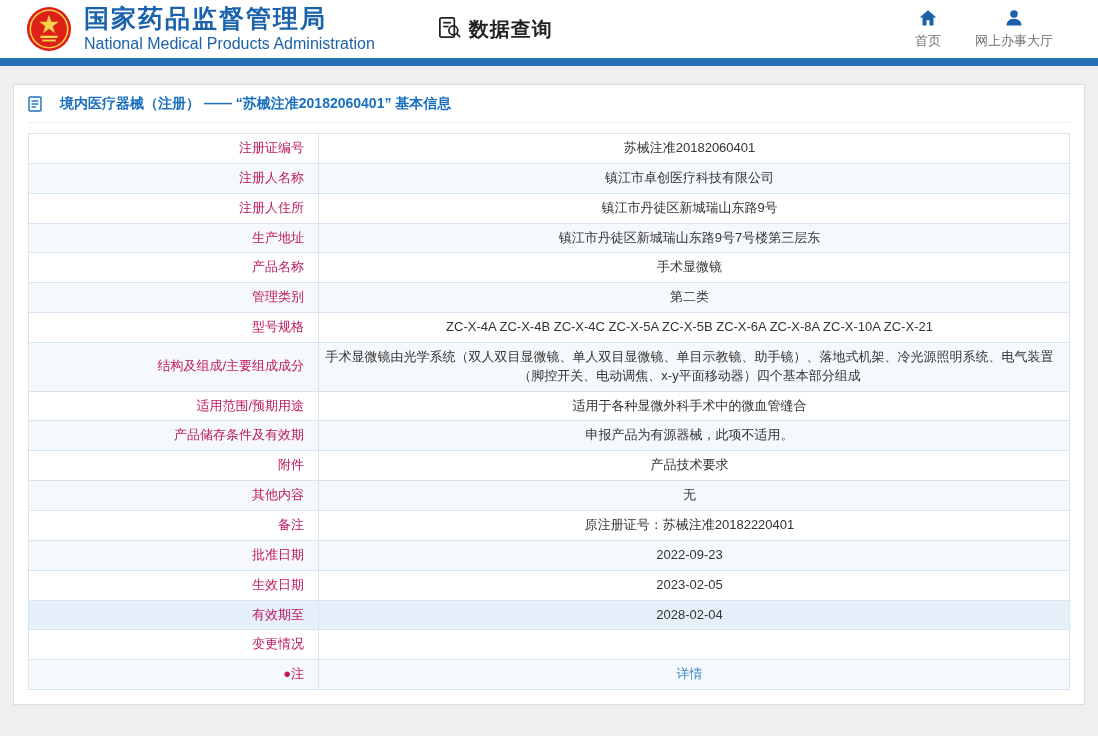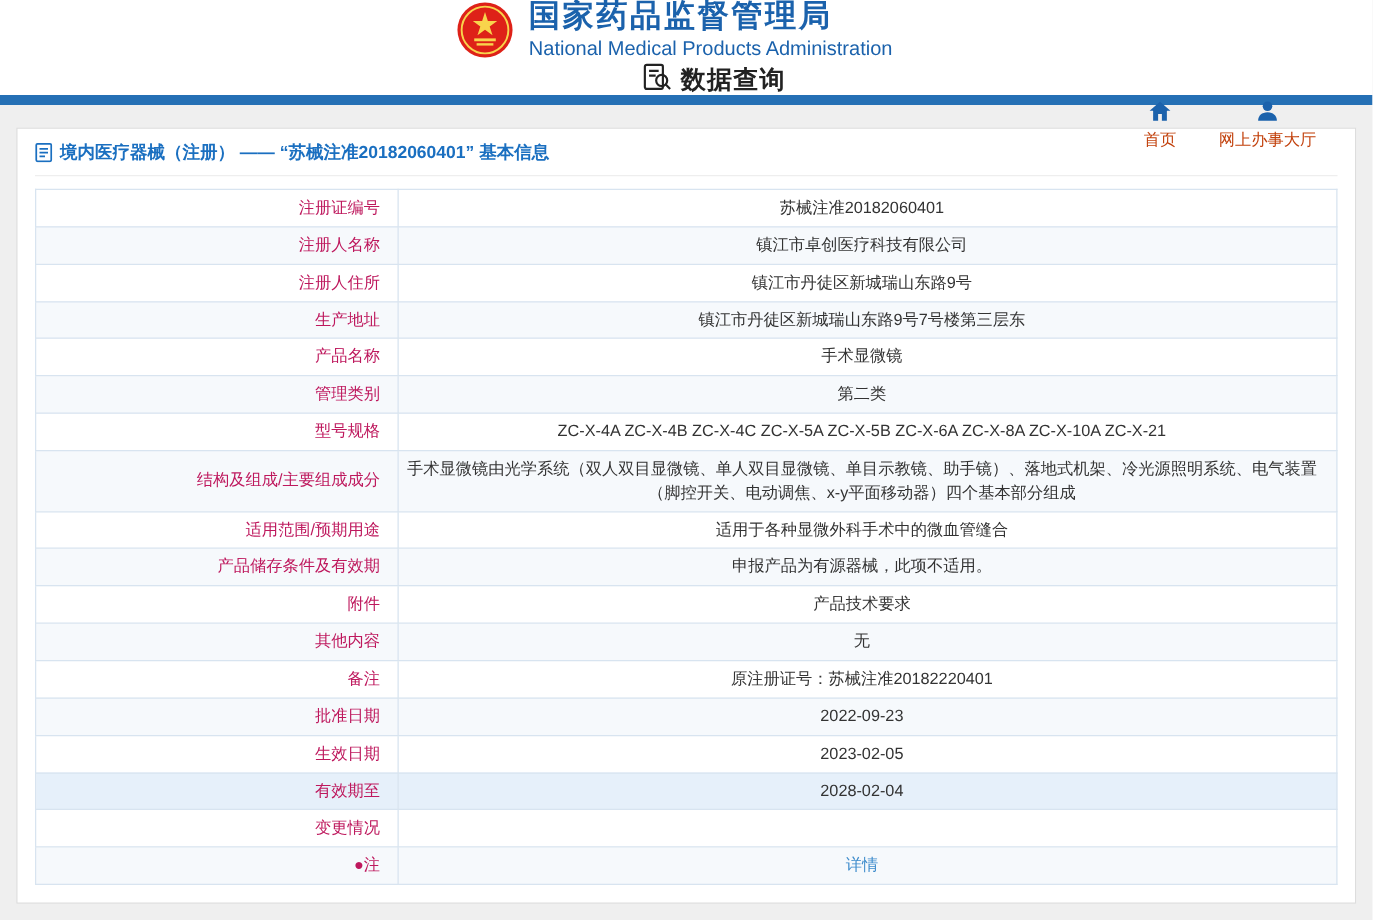--- a/index.html
+++ b/index.html
@@ -5,27 +5,26 @@
   * { margin:0; padding:0; box-sizing:border-box; }
   html,body { width:1098px; height:736px; overflow:hidden; }
   body {
     font-family:"Liberation Sans","DejaVu Sans",sans-serif;
     background:#efefef;
     color:#333;
   }
 
   
   .site-header {
-    height:76px;
+    height:58px;
     background:#ffffff;
     display:flex;
     align-items:center;
     padding-left:26px;
     padding-right:45px;
-    flex-direction:column;
   }
   .logo-group { display:flex; align-items:center; gap:12px; cursor:pointer; }
   .emblem { width:46px; height:46px; display:block; flex:0 0 auto; }
   .agency-title {
     font-size:25px;
     font-weight:bold;
     color:#1b62ac;
     letter-spacing:2px;
     line-height:1.1;
   }
@@ -54,35 +53,35 @@
     gap:34px;
   }
   .nav-item {
     display:flex;
     flex-direction:column;
     align-items:center;
     gap:4px;
     cursor:pointer;
   }
   .nav-item .nav-icon { width:20px; height:20px; display:block; }
-  .nav-item .nav-label { font-size:13px; color:#c2410c; }
+  .nav-item .nav-label { font-size:13px; color:#737373; }
 
   .blue-bar { height:8px; background:#2570b5; }
 
   
   .content { padding:18px 13px 0 13px; }
   .panel {
     background:#ffffff;
     border:1px solid #dddddd;
     padding:0 14px 14px 14px;
   }
   .panel-title {
     display:flex;
     align-items:center;
-    gap:6px;
+    gap:18px;
     height:38px;
     border-bottom:1px solid #eeeeee;
     margin-bottom:10px;
   }
   .doc-icon { width:14px; height:16px; display:block; flex:0 0 auto; }
   .page-title {
     font-size:14px;
     font-weight:bold;
     color:#1a6fc0;
   }

